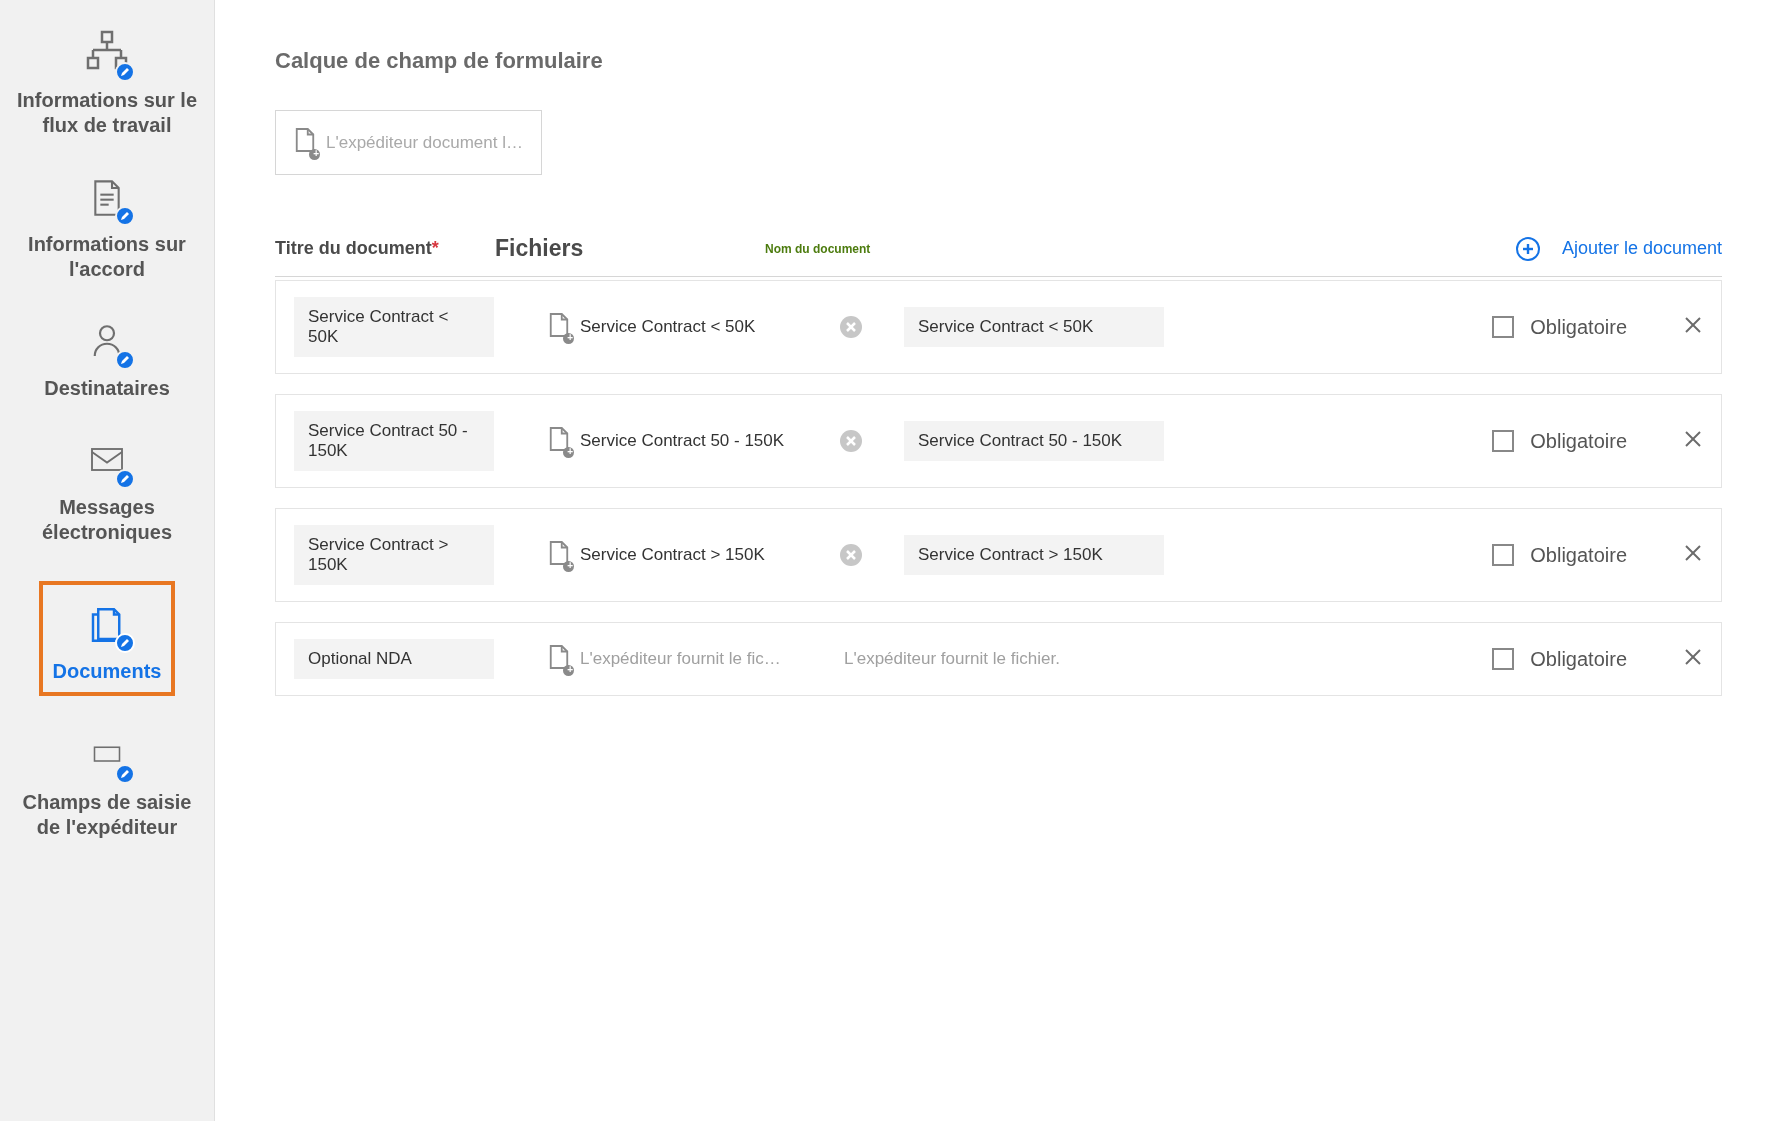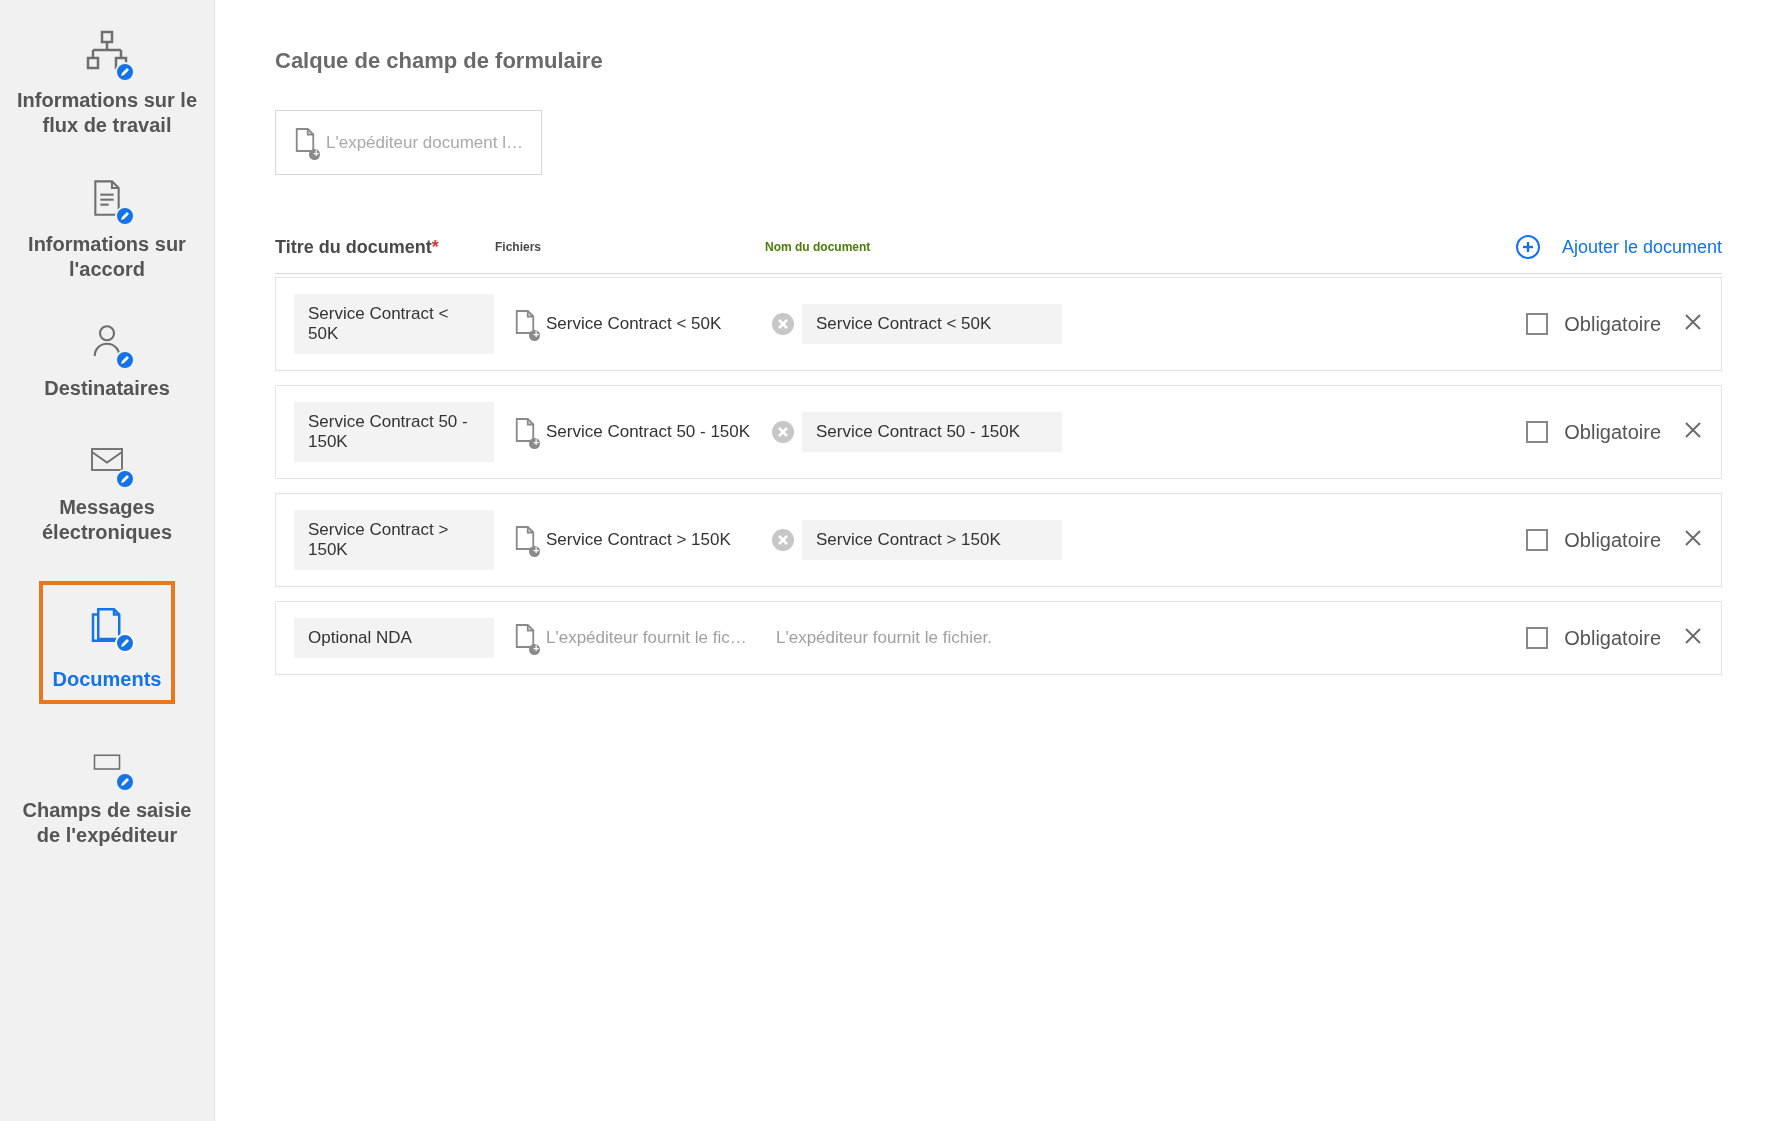--- a/index.html
+++ b/index.html
@@ -41,21 +41,20 @@
   }
   .sidebar-item-label {
     font-size: 20px;
     color: #555;
     text-align: center;
     font-weight: 600;
     line-height: 1.25;
   }
   .sidebar-item.active .sidebar-item-label {
     color: #1473e6;
-    margin-top: 8px;
   }
   .sidebar-item.active .sidebar-item-inner {
     border: 4px solid #e87722;
     padding: 16px 10px 8px;
   }
   .sidebar-item-inner {
      display:flex;flex-direction:column;align-items:center;gap:10px;
   }
   .badge-edit {
     position: absolute;
@@ -109,40 +108,41 @@
   }
 
   .docs-header {
     display:flex;
     align-items:center;
     border-bottom: 1.5px solid #d6d6d6;
     padding-bottom: 14px;
     margin-bottom: 3px;
   }
   .col-title { width: 220px; font-weight:600; color:#4a4a4a; font-size:18px;}
-  .col-files { width: 270px; font-weight:600; color:#4a4a4a; font-size:12px;}
+  .col-files { width: 270px; font-weight:600; color:#4a4a4a; font-size:23px;}
   .col-name { width: 280px; font-weight:600; color:#4d7c0f; font-size:12px;}
   .spacer { flex:1; }
   .required-star { color:#d7373f; }
   .add-doc {
     display:flex; align-items:center; gap:22px;
     color:#1473e6; font-weight:500; font-size:18px; cursor:pointer;
   }
   .add-doc .circle-plus {
     width:24px; height:24px; border:2.2px solid #1473e6; border-radius:50%;
     display:flex;align-items:center;justify-content:center;
   }
   .add-doc .circle-plus svg { width:12px;height:12px; stroke:#1473e6; stroke-width:2.4; }
 
   .doc-row {
     border:1px solid #e4e4e4;
     padding: 16px 18px;
-    margin-bottom: 14px;
+    margin-bottom: 20px;
     display:flex;
     align-items:center;
+    gap:34px;
   }
   .cell-box {
     background:#f3f3f3;
     padding: 10px 14px;
     color:#333;
     font-size:17px;
   }
   .cell-title-wrap { width: 210px; margin-right: 10px;}
   .cell-title { width: 200px; }
   .cell-file-wrap { width: 252px; display:flex; align-items:center; gap:10px; }

